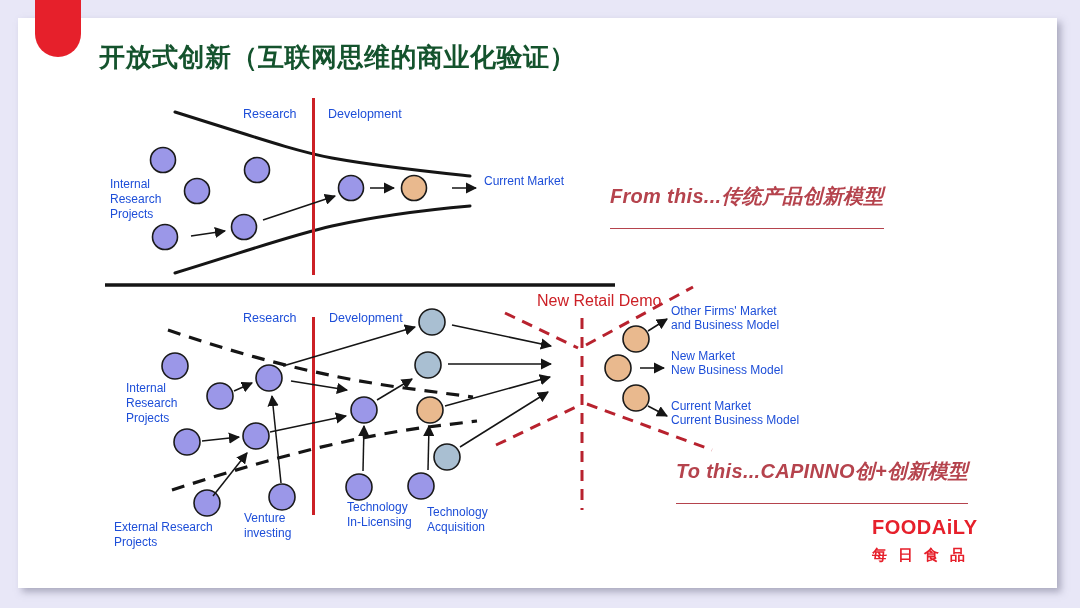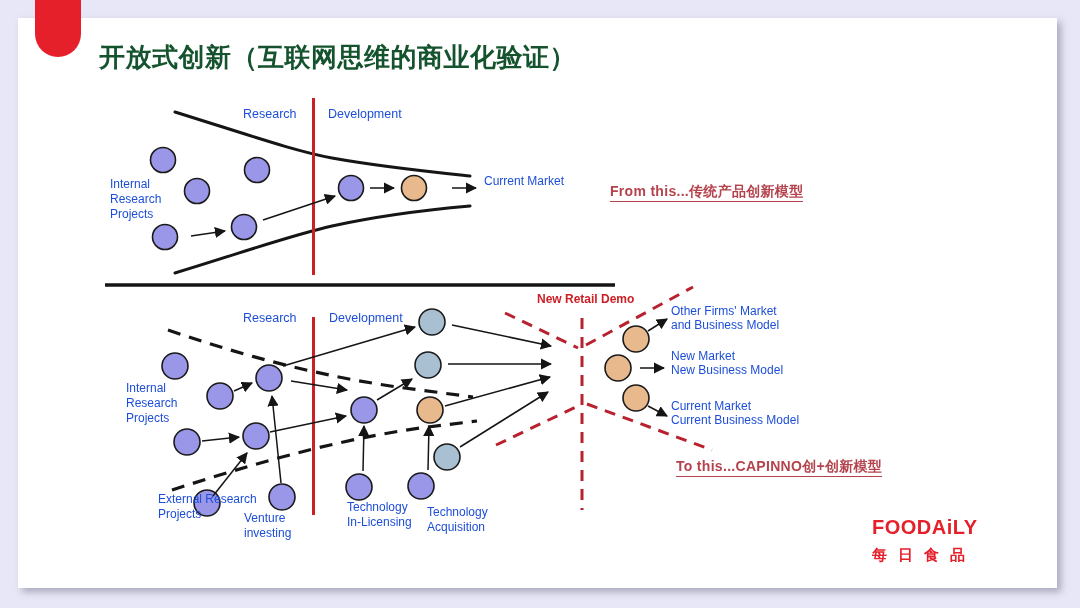--- a/index.html
+++ b/index.html
@@ -28,25 +28,25 @@
   .rdsh{stroke:var(--dashed-red,#b8222e);stroke-width:3;fill:none;stroke-dasharray:11 8;}
   .ar{stroke:#151515;stroke-width:1.5;fill:none;marker-end:url(#ah);}
   .c-purple{fill:var(--circle-purple,#9b97e8);stroke:#1a1a1a;stroke-width:1.6;}
   .c-gray{fill:var(--circle-gray,#a9bfd2);stroke:#1a1a1a;stroke-width:1.6;}
   .c-orange{fill:var(--circle-orange,#e9b98e);stroke:#1a1a1a;stroke-width:1.6;}
   .lbl{
     position:absolute;font-size:12px;line-height:15px;color:#1d4ed8;
     white-space:pre-line;
   }
   .annot{
-    position:absolute;font-weight:600;font-size:14px;
+    position:absolute;font-style:italic;font-weight:600;font-size:20px;
     color:var(--annot-red,#b5434d);border-bottom:1.6px solid currentColor;
-    padding-bottom:0;letter-spacing:.3px;
+    padding-bottom:18px;letter-spacing:.3px;
   }
-  .nrd{position:absolute;font-size:12px;font-weight:700;color:var(--line-red,#c4202c);}
+  .nrd{position:absolute;font-size:16px;font-weight:400;color:var(--line-red,#c4202c);}
   .logo{position:absolute;left:872px;top:516px;color:var(--accent-red,#e6202b);}
   .logo .en{font-size:20px;font-weight:800;letter-spacing:.5px;text-align:center;}
   .logo .cn{font-size:15px;font-weight:700;letter-spacing:11px;margin-top:7px;white-space:nowrap;}
 </style>
 </head>
 <body style="--background: #e8e7f7; --accent-red: #e6202b; --line-red: #cc2026; --dashed-red: #b8222e; --annot-red: #b5434d; --circle-purple: #9b97e8; --circle-gray: #a9bfd2; --circle-orange: #e9b98e;">
 
 <div class="card"></div>
 <div class="accent-bar"></div>
 <div class="title">开放式创新（互联网思维的商业化验证）</div>
@@ -137,21 +137,21 @@
 Projects</div>
 <div class="lbl" style="left:484px;top:174px;">Current Market</div>
 <div class="annot" style="left:610px;top:183px;">From this...传统产品创新模型</div>
 
 <div class="lbl" style="left:243px;top:311px;font-size:12.5px;">Research</div>
 <div class="lbl" style="left:329px;top:311px;font-size:12.5px;">Development</div>
 <div class="nrd" style="left:537px;top:292px;">New Retail Demo</div>
 <div class="lbl" style="left:126px;top:381px;">Internal
 Research
 Projects</div>
-<div class="lbl" style="left:114px;top:492px;margin-left:44px;">External Research
+<div class="lbl" style="left:114px;top:520px;">External Research
 Projects</div>
 <div class="lbl" style="left:244px;top:511px;">Venture
 investing</div>
 <div class="lbl" style="left:347px;top:500px;">Technology
 In-Licensing</div>
 <div class="lbl" style="left:427px;top:505px;">Technology
 Acquisition</div>
 <div class="lbl" style="left:671px;top:296px;line-height:14px;margin-top:8px;">Other Firms' Market
 and Business Model</div>
 <div class="lbl" style="left:671px;top:349px;line-height:14px;">New Market

